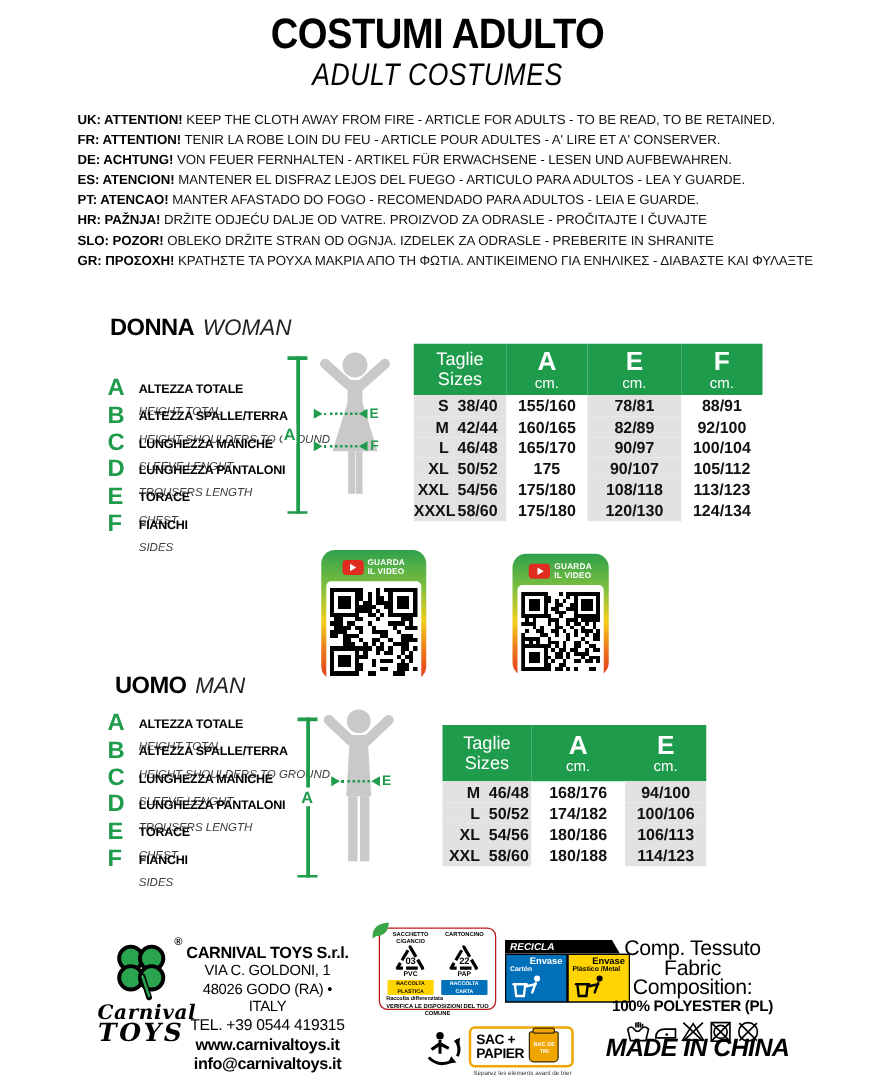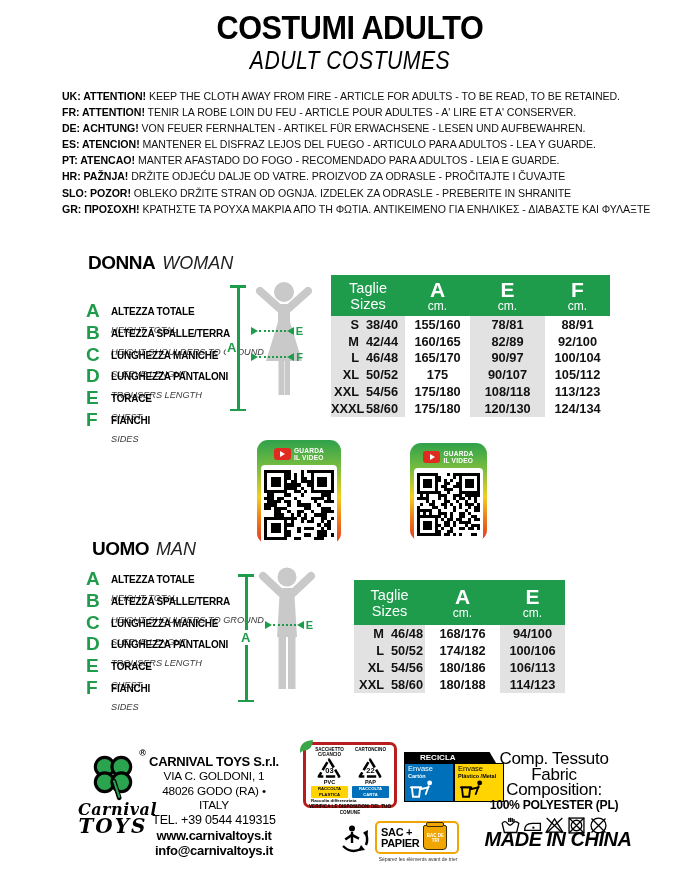--- a/index.html
+++ b/index.html
@@ -98,44 +98,44 @@
   .logo-line1 { font-size:16px; line-height:15px; letter-spacing:0.5px; }
   .logo-line2 { font-size:20px; line-height:19px; letter-spacing:2px; }
 
   .address { position:absolute; left:146px; top:754px; width:136px; text-align:center; }
   .addr-name { font-size:13px; font-weight:bold; line-height:15px; letter-spacing:-0.3px; }
   .addr-line { font-size:11.8px; line-height:14.5px; letter-spacing:-0.2px; }
   .addr-tel  { font-size:12.5px; line-height:15px; letter-spacing:-0.2px; }
   .addr-web, .addr-mail { font-size:13px; font-weight:bold; line-height:15px; letter-spacing:-0.3px; }
 
   .recycle-it { position:absolute; left:303px; top:742px; width:94px; height:66px;
-                border:3px solid #b91c1c; border-radius:7px; background:#fff; padding:2px 3px 0; }
+                border:1px solid #b91c1c; border-radius:7px; background:#fff; padding:2px 3px 0; }
   .leaf { position:absolute; left:-7px; top:-6px; width:16px; height:14px; }
   .ri-cols { display:flex; justify-content:space-around; }
   .ri-col { width:44%; text-align:center; }
   .ri-label { font-size:4.6px; font-weight:bold; line-height:5px; height:10px; }
   .tri-sym { position:relative; width:26px; height:22px; margin:0 auto; }
   .tri-sym svg { width:100%; height:100%; display:block; }
   .tri-num { position:absolute; left:0; top:9px; width:100%; text-align:center; font-size:7.5px; font-weight:bold; }
   .tri-mat { font-size:5.5px; font-weight:bold; line-height:6px; }
   .ri-badge { margin-top:1px; font-size:4.2px; font-weight:bold; line-height:6px; border-radius:1px; }
   .badge-pl { background:#ffd400; color:#000; }
   .badge-pa { background:#0070ba; color:#fff; }
   .ri-note1 { font-size:4.4px; font-weight:bold; line-height:5.5px; text-align:left; padding-left:2px; }
   .ri-note2 { font-size:4.6px; font-weight:bold; line-height:6px; text-align:center; }
 
   .recicla { position:absolute; left:404px; top:752px; width:100px; height:50px; }
-  .recicla-head { background:#000; color:#fff; font-size:8px; font-weight:bold; 
-                  line-height:11px; height:11px; padding-left:16px; width:92%;
+  .recicla-head { background:#000; color:#fff; font-size:8px; font-weight:bold; font-style:italic;
+                  line-height:11px; height:11px; padding-left:4px; width:92%;
                   clip-path:polygon(0 0, 93% 0, 100% 100%, 0 100%); }
   .recicla-panels { display:flex; gap:2px; height:39px; border:1px solid #000; background:#000; }
   .panel { flex:1; padding:1px 3px; position:relative; }
   .panel-blue { background:#0070ba; color:#fff; }
   .panel-yellow { background:#ffd400; color:#000; }
-  .panel-t1 { font-size:7.5px; font-weight:normal; line-height:8px; }
+  .panel-t1 { font-size:7.5px; font-weight:bold; line-height:8px;text-align:right; }
   .panel-t2 { font-size:5.5px; font-weight:bold; line-height:6px; }
   .envase-icon { position:absolute; left:3px; bottom:2px; width:30px; height:20px; }
 
   .triman { position:absolute; left:339px; top:824px; width:32px; height:30px; }
   .sac-box { position:absolute; left:375px; top:821px; width:84px; height:33px; background:#fff;
              border:2.5px solid #f0a500; border-radius:5px; display:flex; align-items:center; padding:1px 4px; gap:4px; }
   .sac-text { font-size:11px; font-weight:bold; line-height:11px; letter-spacing:-0.3px; }
   .bin { width:24px; height:25px; background:#f0a500; border:1.5px solid #3a2c00; border-radius:2px 2px 4px 4px;
          position:relative; display:flex; align-items:center; justify-content:center; }
   .bin::before { content:""; position:absolute; top:-4px; left:2px; right:2px; height:3px; background:#f0a500; border:1.5px solid #3a2c00; border-radius:2px; }

